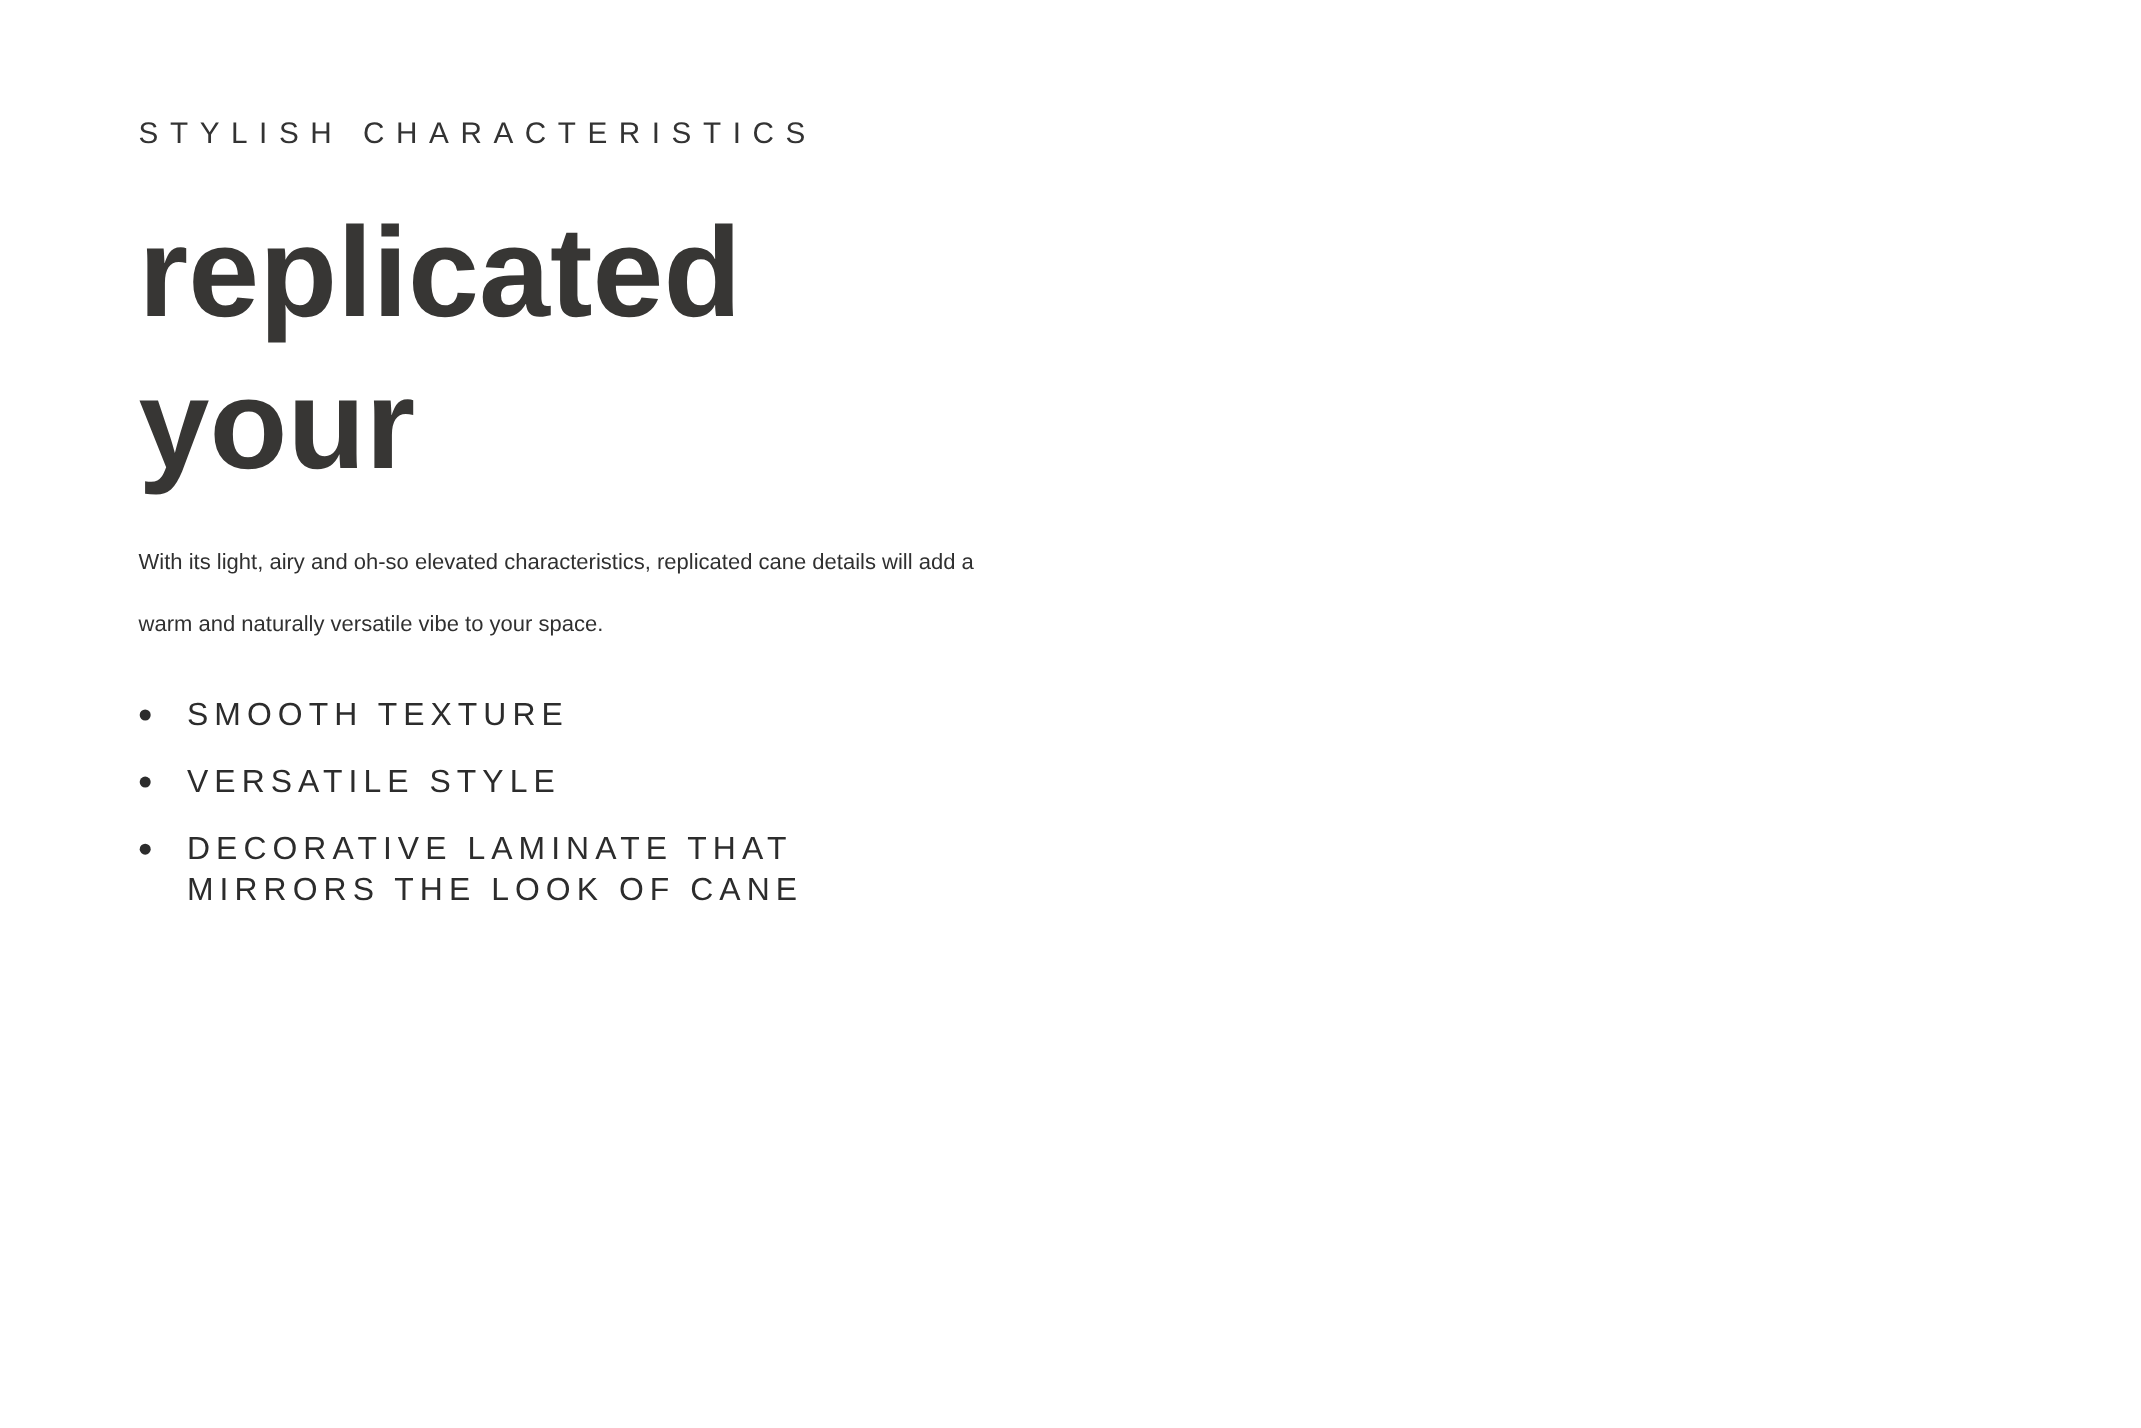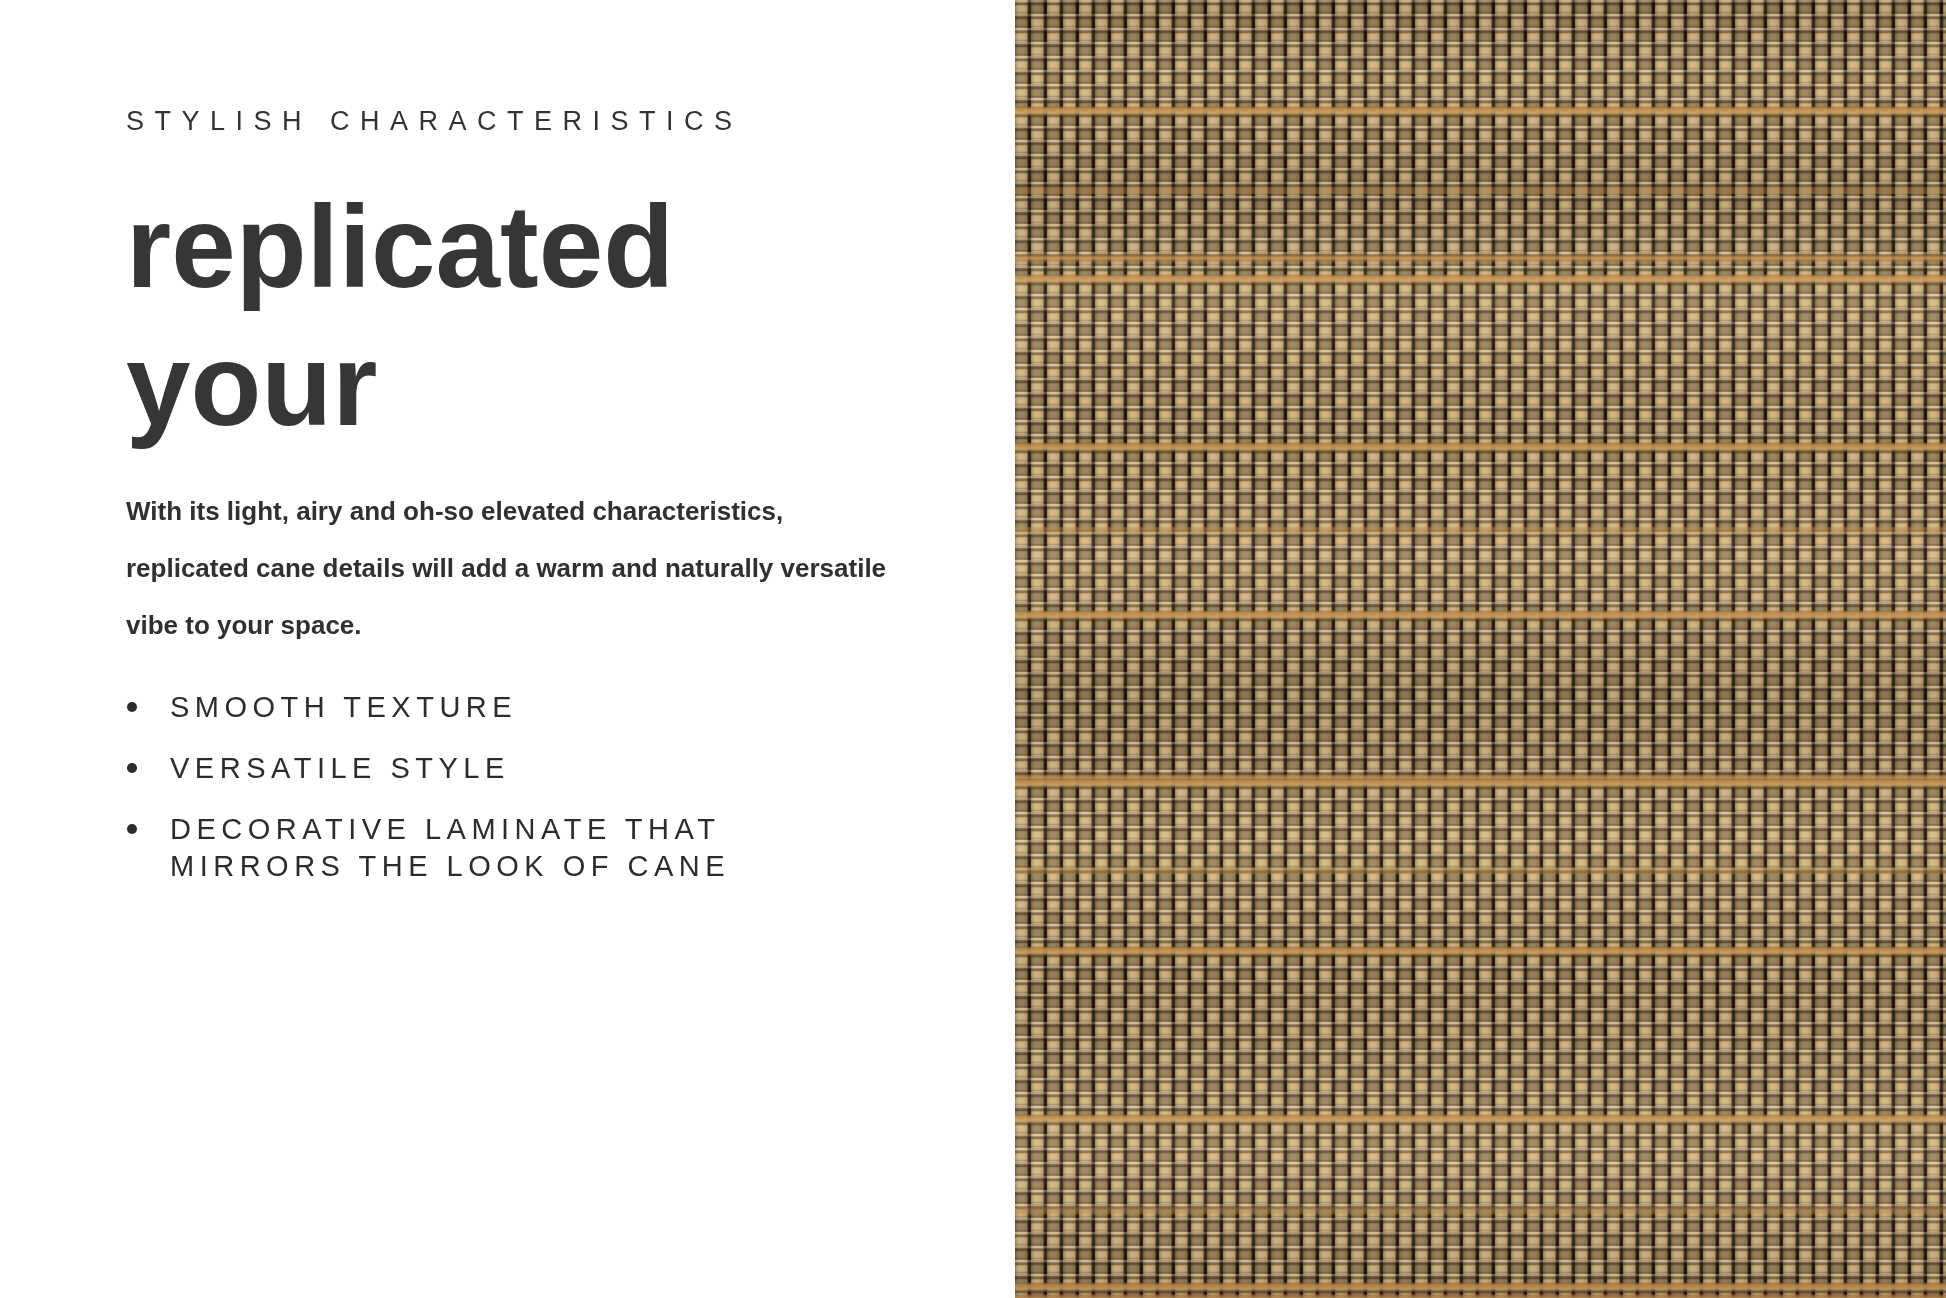--- a/index.html
+++ b/index.html
@@ -1,15 +1,15 @@
 <!DOCTYPE html>
 <html><head>
 <meta charset="utf-8">
 <style>
-  * { margin:0; padding:0; box-sizing:border-box; }
+  * { margin:0; padding:0; box-sizing:border-box;flex-direction:column; }
   html,body { background:#ffffff; }
   .page {
     width:1946px; height:1298px;
     display:flex;
     background:#ffffff;
     font-family:"Liberation Sans", sans-serif;
     overflow:hidden;
   }
 
   
@@ -31,24 +31,23 @@
     max-width:700px;
     font-size:116px;
     line-height:138px;
     font-weight:700;
     color:#373634;
     letter-spacing:0;
   }
   .paragraph {
     margin-top:29px;
     max-width:780px;
-    font-size:26px;
+    font-size:20px;
     line-height:57px;
     color:#303030;
-    font-weight:bold;
   }
   .bullets {
     margin-top:35px;
     list-style:none;
     max-width:664px;
   }
   .bullets li {
     position:relative;
     padding-left:44px;
     font-size:29px;

